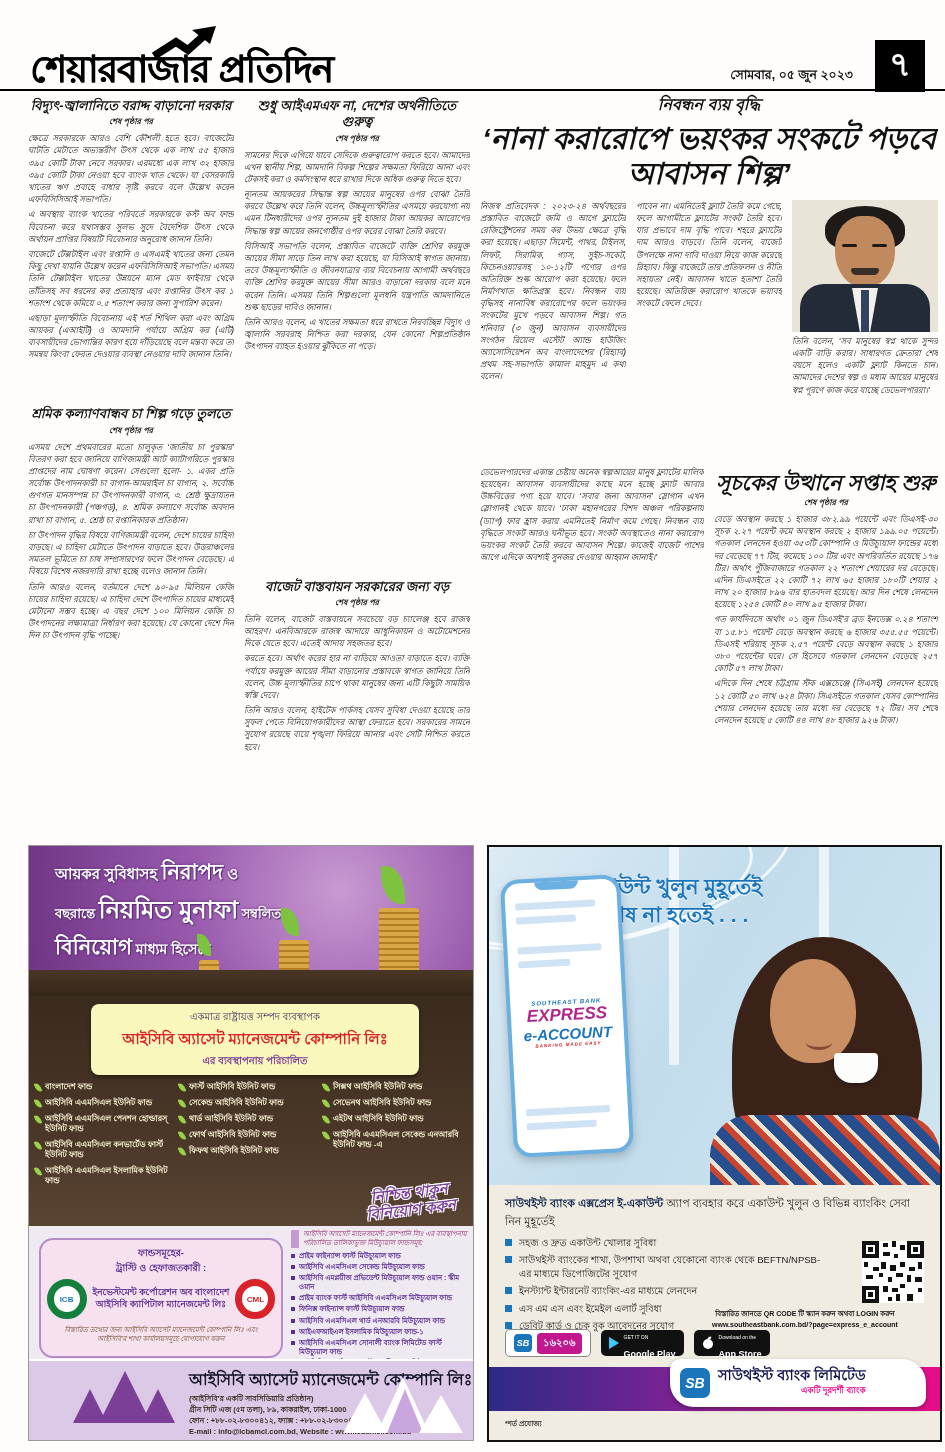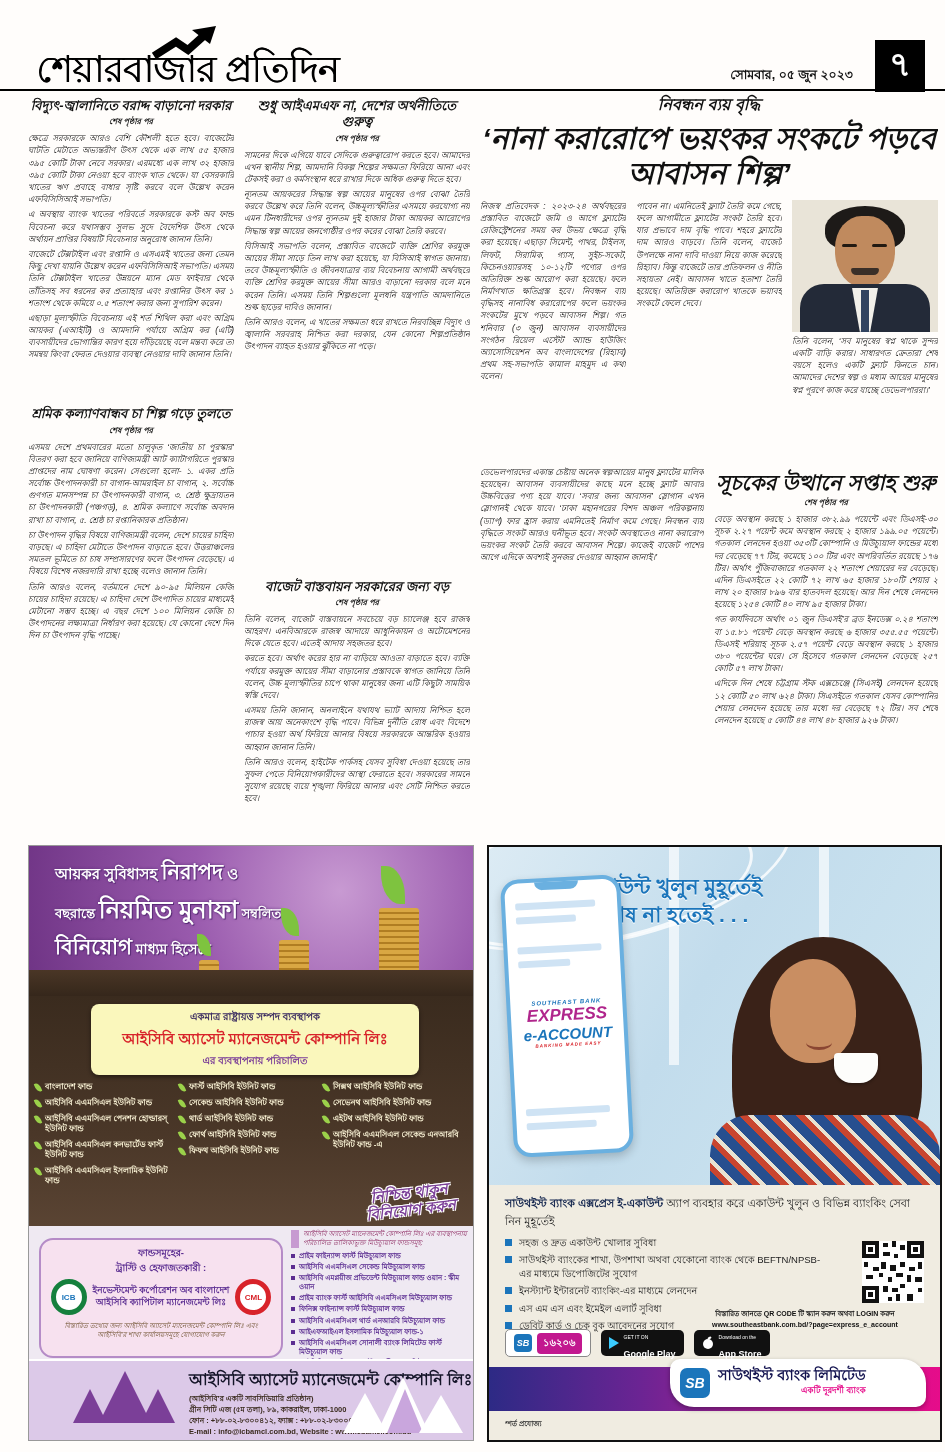--- a/index.html
+++ b/index.html
@@ -1,20 +1,20 @@
 <!DOCTYPE html>
 <html><head>
 <meta charset="utf-8">
 <style>
   html,body{margin:0;padding:0;background:#e9e9e9;}
   .page{position:relative;width:945px;height:1452px;background:#fffdfb;margin:0 auto;
         font-family:"Liberation Sans","DejaVu Sans",sans-serif;color:#111;overflow:hidden;}
   
   .masthead{position:absolute;left:0;top:0;width:945px;height:90px;}
-  .logo{position:absolute;left:36px;top:40px;font-size:37px;font-weight:400;color:#000;
+  .logo{position:absolute;left:30px;top:40px;font-size:37px;font-weight:700;color:#000;
         letter-spacing:-1px;text-shadow:0.6px 0 #000;}
   .logo-arrow{position:absolute;left:150px;top:26px;}
   .mh-date{position:absolute;right:92px;top:66px;font-size:12.5px;font-weight:bold;}
   .pageno{position:absolute;right:20px;top:40px;width:50px;height:52px;background:#000;color:#fff;
           display:flex;align-items:center;justify-content:center;font-size:34px;font-weight:bold;}
   .mh-rule{position:absolute;left:0;top:89px;width:945px;height:2px;background:#000;}
   
   .ncol{position:absolute;top:96px;overflow:hidden;font-style:italic;}
   .col1{left:28px;width:206px;height:742px;}
   .col2{left:244px;width:226px;height:742px;}
@@ -47,35 +47,35 @@
   .icb-tag{position:absolute;left:26px;top:10px;color:#fff;font-weight:800;
            text-shadow:0 0 3px #5b2d78,1px 1px 0 #5b2d78,-1px -1px 0 #fff0;}
   .icb-tag .t1{font-size:15px;} .icb-tag .t1 b{font-size:21px;}
   .icb-tag .t2{font-size:13px;} .icb-tag .t2 b{font-size:24px;}
   .icb-tag .t3{font-size:14px;} .icb-tag .t3 b{font-size:21px;}
   .soil{position:absolute;left:0;bottom:0;width:100%;height:26px;background:linear-gradient(#4a3626,#2e211668);background-color:#3a2b1e;}
   .stack{position:absolute;bottom:10px;background:repeating-linear-gradient(#d9a743 0 4px,#b07d22 4px 6px);border-radius:3px;}
   .sprout{position:absolute;width:14px;height:22px;background:#7ec33f;border-radius:0 80% 0 80%;}
   .icb-s2{position:relative;height:230px;background:linear-gradient(#3a2b1e,#4a3728 60%,#5a4433);}
   .ybox{position:absolute;left:62px;top:8px;width:320px;background:#faf7bc;border-radius:8px;text-align:center;padding:5px 4px;box-shadow:0 2px 4px #0007;}
-  .ybox .y1{font-size:10px;font-weight:bold;color:#3a2b60;}
+  .ybox .y1{font-size:10px;font-weight:normal;color:#3a2b60;}
   .ybox .y2{font-size:15px;font-weight:800;color:#d8232a;margin:1px 0;}
   .ybox .y3{font-size:10px;font-weight:bold;color:#7b3f98;}
   .fundcols{position:absolute;left:6px;top:86px;width:424px;display:flex;gap:8px;}
   .fundcol{width:140px;}
   .fund{font-size:8px;font-weight:bold;color:#fdf6d8;margin:0 0 6px;display:flex;align-items:flex-start;line-height:1.25;}
   .leaf{flex:0 0 6px;width:6px;height:9px;background:#9bd14a;border-radius:0 80% 0 80%;transform:rotate(-18deg);margin:1px 4px 0 0;}
   .nischinto{position:absolute;right:18px;bottom:8px;transform:rotate(-7deg);text-align:center;
              font-weight:800;font-style:italic;color:#7b3f98;font-size:15px;line-height:1.1;
              text-shadow:1px 1px 0 #fff,-1px -1px 0 #fff,1px -1px 0 #fff,-1px 1px 0 #fff;}
   .icb-s3{position:relative;height:135px;background:#efe9f2;}
   .pinkbox{position:absolute;left:10px;top:12px;width:240px;height:110px;background:#f7e1ef;border:2px solid #b58cc7;border-radius:14px;text-align:center;padding-top:6px;}
   .pb-title{font-size:9.5px;font-weight:bold;color:#5b2d91;}
   .pb-orgs{display:flex;align-items:center;justify-content:center;gap:6px;margin-top:3px;}
-  .org-logo{width:26px;height:26px;border-radius:50%;background:#fff;border:5px solid #15803d;color:#1b75bb;font-size:8px;font-weight:bold;display:flex;align-items:center;justify-content:center;}
+  .org-logo{width:26px;height:26px;border-radius:50%;background:#fff;border:7px solid #15803d;color:#1b75bb;font-size:8px;font-weight:bold;display:flex;align-items:center;justify-content:center;}
   .org-logo.red{border-color:#d8232a;color:#d8232a;}
   .pb-org{font-size:9px;font-weight:bold;color:#5b2d91;line-height:1.3;}
   .pb-note{font-size:6.8px;font-style:italic;color:#6b4d2a;margin-top:6px;line-height:1.35;padding:0 10px;}
   .mut{position:absolute;left:262px;top:4px;width:176px;}
   .mut-head{font-size:6.8px;font-style:italic;color:#8c275f;border-left:8px solid #c79ad1;padding-left:4px;line-height:1.3;margin-bottom:4px;}
   .mitem{font-size:7px;font-weight:bold;color:#5b2d91;display:flex;margin:0 0 2.5px;line-height:1.25;}
   .sq{flex:0 0 4px;width:4px;height:4px;background:#5b2d91;margin:2px 4px 0 0;}
   .icb-foot{position:absolute;left:0;bottom:0;width:100%;height:79px;background:#dcc9e8;border-top:2px solid #fff;}
   .mtn{position:absolute;left:70px;top:10px;width:0;height:0;border-left:26px solid transparent;border-right:26px solid transparent;border-bottom:52px solid #7b3f98;}
   .mtn2{position:absolute;left:44px;top:28px;width:0;height:0;border-left:17px solid transparent;border-right:17px solid transparent;border-bottom:34px solid #7b3f98;}
@@ -172,21 +172,20 @@
       <p>সামনের দিকে এগিয়ে যাবে সেদিকে গুরুত্বারোপ করতে হবে। আমাদের এখন স্থানীয় শিল্প, আমদানি বিকল্প শিল্পের সক্ষমতা ফিরিয়ে আনা এবং টেকসই করা ও কর্মসংস্থান ধরে রাখার দিকে অধিক গুরুত্ব দিতে হবে।</p>
       <p>ন্যূনতম আয়করের সিদ্ধান্ত স্বল্প আয়ের মানুষের ওপর বোঝা তৈরি করবে উল্লেখ করে তিনি বলেন, উচ্চমূল্যস্ফীতির এসময়ে করযোগ্য নয় এমন টিনধারীদের ওপর ন্যূনতম দুই হাজার টাকা আয়কর আরোপের সিদ্ধান্ত স্বল্প আয়ের জনগোষ্ঠীর ওপর করের বোঝা তৈরি করবে।</p>
       <p>বিসিআই সভাপতি বলেন, প্রস্তাবিত বাজেটে ব্যক্তি শ্রেণির করমুক্ত আয়ের সীমা সাড়ে তিন লাখ করা হয়েছে, যা বিসিআই স্বাগত জানায়। তবে উচ্চমূল্যস্ফীতি ও জীবনযাত্রার ব্যয় বিবেচনায় আগামী অর্থবছরে ব্যক্তি শ্রেণির করমুক্ত আয়ের সীমা আরও বাড়ানো দরকার বলে মনে করেন তিনি। এসময় তিনি শিল্পগুলো মূলধনি যন্ত্রপাতি আমদানিতে শুল্ক ছাড়ের দাবিও জানান।</p>
       <p>তিনি আরও বলেন, এ খাতের সক্ষমতা ধরে রাখতে নিরবচ্ছিন্ন বিদ্যুৎ ও জ্বালানি সরবরাহ নিশ্চিত করা দরকার, যেন কোনো শিল্পপ্রতিষ্ঠান উৎপাদন ব্যাহত হওয়ার ঝুঁকিতে না পড়ে।</p>
     </div>
     <div class="a-head">বাজেট বাস্তবায়ন সরকারের জন্য বড়</div>
     <div class="a-cont">শেষ পৃষ্ঠার পর</div>
     <div class="a-body h232">
       <p>তিনি বলেন, বাজেট বাস্তবায়নে সবচেয়ে বড় চ্যালেঞ্জ হবে রাজস্ব আহরণ। এনবিআরকে রাজস্ব আদায়ে আধুনিকায়ন ও অটোমেশনের দিকে যেতে হবে। এতেই আদায় সহজতর হবে।</p>
       <p>করতে হবে। অর্থাৎ করের হার না বাড়িয়ে আওতা বাড়াতে হবে। ব্যক্তি পর্যায়ে করমুক্ত আয়ের সীমা বাড়ানোর প্রস্তাবকে স্বাগত জানিয়ে তিনি বলেন, উচ্চ মূল্যস্ফীতির চাপে থাকা মানুষের জন্য এটি কিছুটা সাময়িক স্বস্তি দেবে।</p>
-      <p>এসময় তিনি জানান, অনলাইনে যথাযথ ভ্যাট আদায় নিশ্চিত হলে রাজস্ব আয় অনেকাংশে বৃদ্ধি পাবে। বিভিন্ন দুর্নীতি রোধ এবং বিদেশে পাচার হওয়া অর্থ ফিরিয়ে আনার বিষয়ে সরকারকে আন্তরিক হওয়ার আহ্বান জানান তিনি।</p>
       <p>তিনি আরও বলেন, হাইটেক পার্কসহ যেসব সুবিধা দেওয়া হয়েছে তার সুফল পেতে বিনিয়োগকারীদের আস্থা ফেরাতে হবে। সরকারের সামনে সুযোগ রয়েছে ব্যয়ে শৃঙ্খলা ফিরিয়ে আনার এবং সেটি নিশ্চিত করতে হবে।</p>
     </div>
   </div>
 
   <div class="ncol col3">
     <div class="kicker">নিবন্ধন ব্যয় বৃদ্ধি</div>
     <div class="bigline">‘নানা করারোপে ভয়ংকর সংকটে পড়বে আবাসন শিল্প’</div>
     <div class="subrow rowA">
       <div class="subcol a-body">
         <p>নিজস্ব প্রতিবেদক : ২০২৩-২৪ অর্থবছরের প্রস্তাবিত বাজেটে জমি ও আগে ফ্ল্যাটের রেজিস্ট্রেশনের সময় কর উভয় ক্ষেত্রে বৃদ্ধি করা হয়েছে। এছাড়া সিমেন্ট, পাথর, টাইলস, লিফট, সিরামিক, গ্যাস, সুইচ-সকেট, কিচেনওয়্যারসহ ১০-১২টি পণ্যের ওপর অতিরিক্ত শুল্ক আরোপ করা হয়েছে। ফলে নির্মাণখাত ক্ষতিগ্রস্ত হবে। নিবন্ধন ব্যয় বৃদ্ধিসহ নানাবিধ করারোপের ফলে ভয়ংকর সংকটের মুখে পড়বে আবাসন শিল্প। গত শনিবার (৩ জুন) আবাসন ব্যবসায়ীদের সংগঠন রিয়েল এস্টেট অ্যান্ড হাউজিং অ্যাসোসিয়েশন অব বাংলাদেশের (রিহ্যাব) প্রথম সহ-সভাপতি কামাল মাহমুদ এ কথা বলেন।</p>

